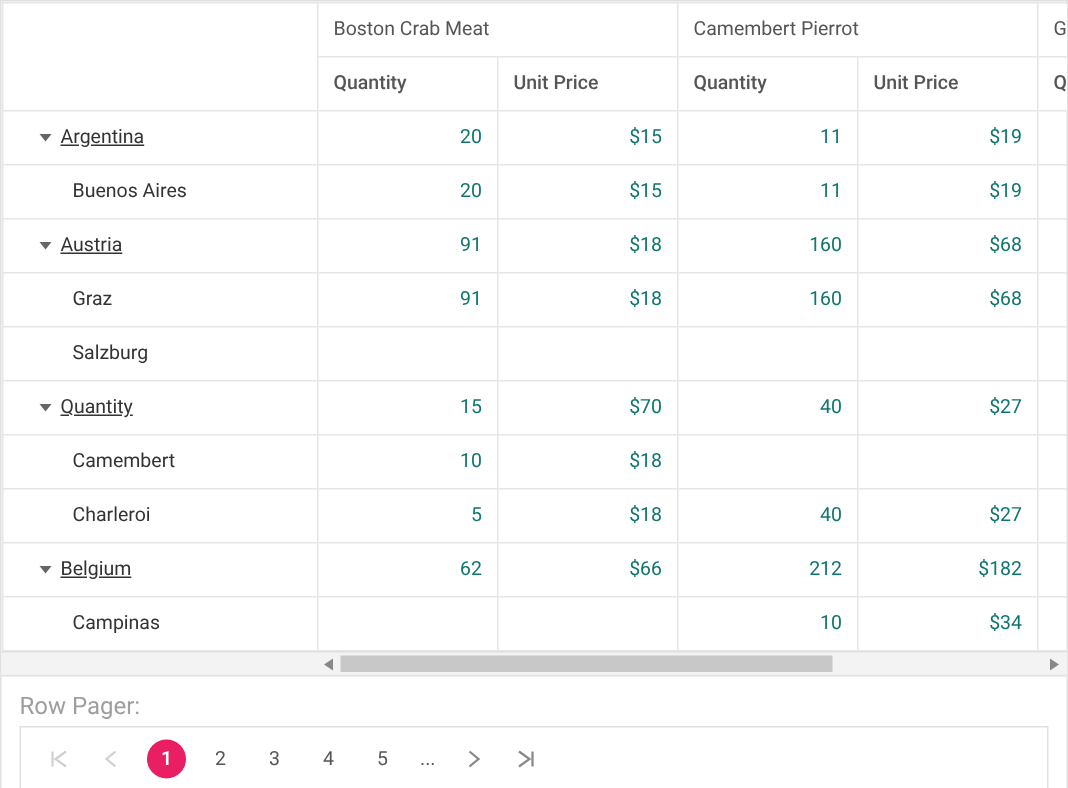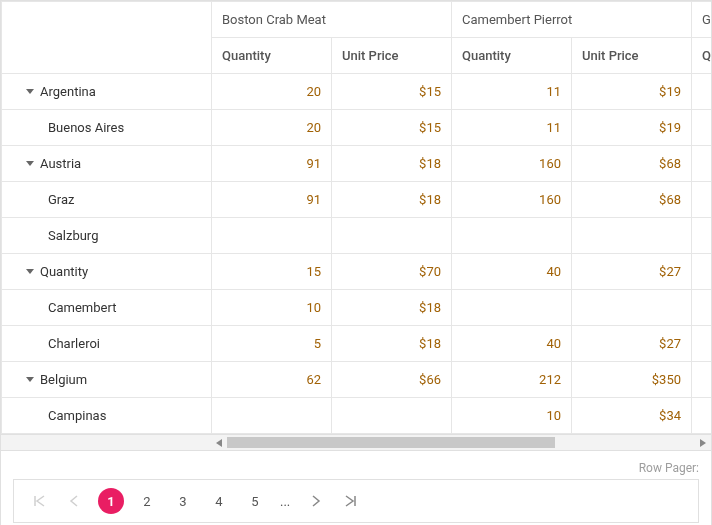--- a/index.html
+++ b/index.html
@@ -41,40 +41,40 @@
     font-weight: 400;
   }
   .rowhead {
     width: 210px;
     text-align: left;
     background: #fff;
   }
   .num {
     text-align: right;
     font-variant-numeric: tabular-nums;
-    color: #a16207;
+    color: #0f766e;
   }
   .corner {
     background: #fff;
   }
   .expand-cell {
     display: flex;
     align-items: center;
     gap: 6px;
   }
   .expand-icon {
     display: inline-block;
     width: 0; height: 0;
     border-left: 4px solid transparent;
     border-right: 4px solid transparent;
     border-top: 5px solid #666;
     flex-shrink: 0;
   }
   .indent-1 { padding-left: 36px; }
-  .indent-0 { padding-left: 14px; }
+  .indent-0 { padding-left: 14px; text-decoration: underline; }
   .hscrollbar {
     height: 16px;
     background: #f3f3f3;
     border-top: 1px solid #e0e0e0;
     position: relative;
   }
   .hscrollbar .arrow {
     position: absolute;
     top: 0;
     width: 16px;
@@ -101,23 +101,22 @@
     top: 0;
     bottom: 0;
     background: #c8c8c8;
   }
   .pager-section {
     padding: 4px 12px 10px;
     border-top: 1px solid #e0e0e0;
   }
   .pager-label {
     color: #9e9e9e;
-    font-size: 12px;
+    font-size: 16px;
     margin: 6px 0 4px;
-    text-align: right;
   }
   .pager-bar {
     border: 1px solid #e0e0e0;
     padding: 8px 12px;
     display: flex;
     align-items: center;
     justify-content: space-between;
   }
   .pager-controls {
     display: flex;
@@ -267,21 +266,21 @@
           <tr>
             <td class="rowhead">
               <div class="expand-cell indent-0">
                 <span class="expand-icon"></span>
                 <span>Belgium</span>
               </div>
             </td>
             <td class="num">62</td>
             <td class="num">$66</td>
             <td class="num">212</td>
-            <td class="num">$350</td>
+            <td class="num">$182</td>
             <td class="num"></td>
           </tr>
           <tr>
             <td class="rowhead"><span class="indent-1" style="display: inline-block;">Campinas</span></td>
             <td class="num"></td>
             <td class="num"></td>
             <td class="num">10</td>
             <td class="num">$34</td>
             <td class="num"></td>
           </tr>

